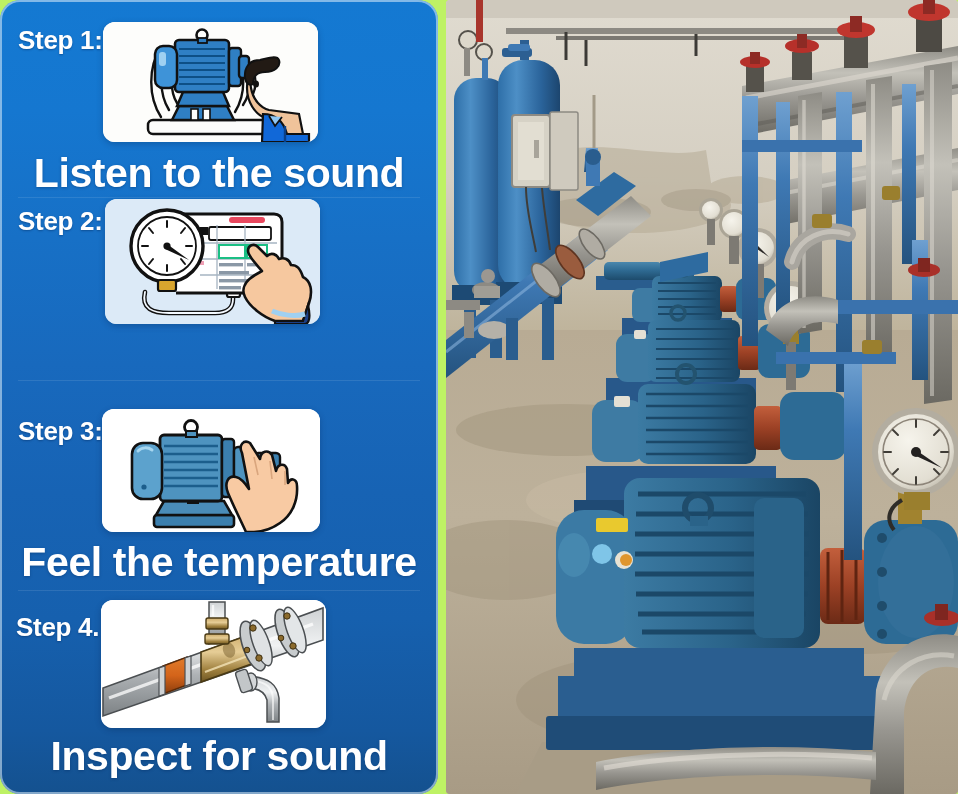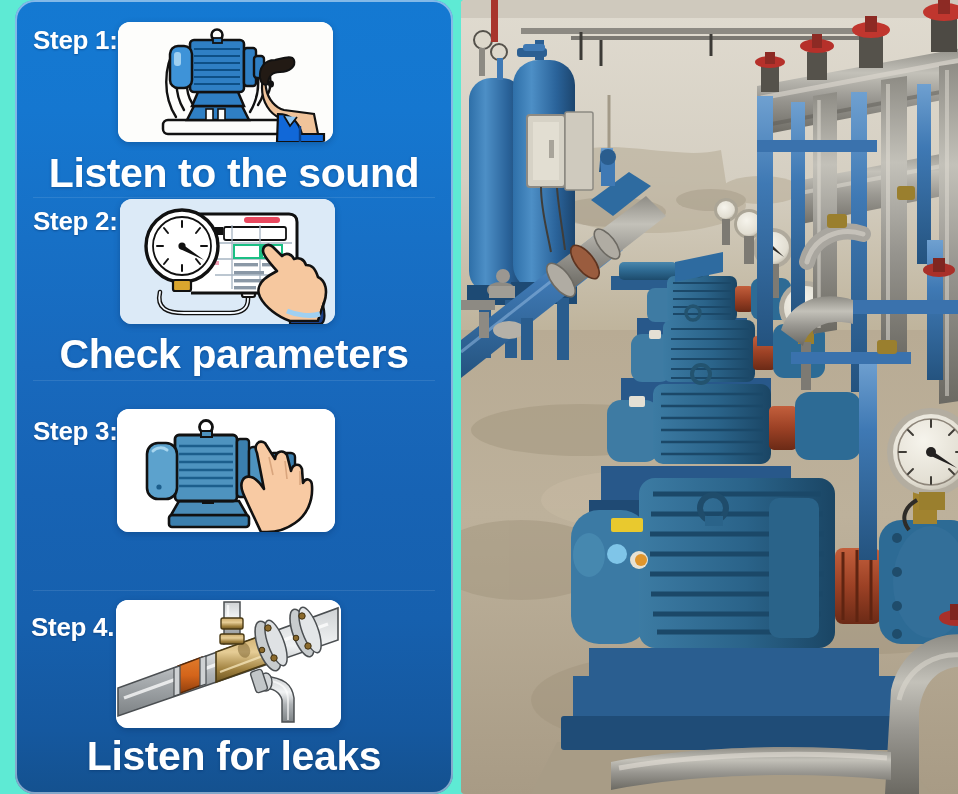--- a/index.html
+++ b/index.html
@@ -5,23 +5,22 @@
   * { box-sizing: border-box; margin: 0; padding: 0; }
   html, body {
     width: 958px; height: 794px;
     background: #ffffff;
     font-family: "Liberation Sans", sans-serif;
     overflow: hidden;
   }
   #root {
     position: relative;
     width: 958px; height: 794px;
-    background: #5eead4;
+    background: #bef264;
     display: flex;
-    padding-left: 15px;
   }
 
   
   #steps-panel {
     position: relative;
     width: 438px; height: 794px;
     border-radius: 20px;
     background: linear-gradient(180deg,
         #1479d2 0%,
         #1577d0 14%,
@@ -215,21 +214,20 @@
           <path d="M153 48 C149 44 143 46 143 52 C143 57 151 65 157 72
                    L150 76 C140 82 136 90 140 98 C145 108 158 118 170 122
                    L198 122 L204 104 C208 92 206 82 198 78
                    C195 69 192 66 186 66 C184 60 179 58 174 60
                    C172 55 166 53 162 57 L156 51 Z" fill="#f6c89f" stroke="#111" stroke-width="2.6" stroke-linejoin="round"></path>
           <path d="M170 122 L198 122 L203 106 C206 118 204 125 200 125 L170 125 Z" fill="#1b3f86" stroke="#111" stroke-width="2.2"></path>
           <path d="M167 112 C176 116 190 118 200 115" fill="none" stroke="#9fd0f1" stroke-width="5"></path>
         </svg>
       </div>
 
-      <div class="step-caption" style="top:147px;">Check parameters</div>
       <div class="sep" style="top:196px;"></div>
     </div>
 
     <div class="step-row" style="top:394px;height:198px;">
       <div class="step-label" style="left:18px;top:22px;">Step 3:</div>
 
       <div class="step-card" style="left:102px;top:15px;width:218px;height:123px;background:#ffffff;">
         <svg viewBox="0 0 218 123" width="218" height="123">
           <rect x="0" y="0" width="218" height="123" fill="#ffffff"></rect>
 
@@ -266,20 +264,21 @@
                    L144 123 C138 110 131 96 126 84 C122 74 126 66 134 68
                    C139 69 143 74 147 80 Z" fill="#f8caa3" stroke="#111" stroke-width="2.6" stroke-linejoin="round"></path>
           <g stroke="#d9a57d" stroke-width="1.6" fill="none">
             <path d="M152 48 L156 66"></path>
             <path d="M168 52 L170 70"></path>
             <path d="M183 62 L183 76"></path>
           </g>
         </svg>
       </div>
 
+      <div class="step-caption" style="top:145px;">Feel the temperature</div>
       <div class="sep" style="top:196px;"></div>
     </div>
 
     <div class="step-row" style="top:590px;height:204px;">
       <div class="step-label" style="left:16px;top:22px;">Step 4.</div>
 
       <div class="step-card" style="left:101px;top:10px;width:225px;height:128px;background:#ffffff;">
         <svg viewBox="0 0 225 128" width="225" height="128">
           <rect x="0" y="0" width="225" height="128" fill="#ffffff"></rect>
           <defs>
@@ -336,21 +335,21 @@
           </g>
 
           <path d="M148 76 C168 78 176 84 178 98 L178 122 L166 122 L166 100
                    C164 92 158 88 146 88 Z" fill="url(#steel)" stroke="#4b4f52" stroke-width="1.5"></path>
           <path d="M150 80 C166 82 172 88 172 100 L172 120" fill="none" stroke="#ffffff" stroke-width="2" opacity="0.6"></path>
           <ellipse cx="150" cy="82" rx="6" ry="9" fill="#d3d6d8" stroke="#4b4f52" stroke-width="1.4"></ellipse>
           <rect x="137" y="70" width="12" height="22" rx="3" fill="#c2c6c8" stroke="#4b4f52" stroke-width="1.4" transform="rotate(-18 143 81)"></rect>
         </svg>
       </div>
 
-      <div class="step-caption" style="top:143px;">Listen for leaks</div>
+      <div class="step-caption" style="top:143px;">Inspect for sound</div>
     </div>
   </div>
 
   <div id="photo-panel">
     <svg id="photo-svg" viewBox="0 0 512 794">
       <defs>
         <linearGradient id="wallg" x1="0" y1="0" x2="0" y2="1">
           <stop offset="0%" stop-color="#e0dbd0"></stop>
           <stop offset="55%" stop-color="#d5cfc2"></stop>
           <stop offset="100%" stop-color="#bfb49c"></stop>

